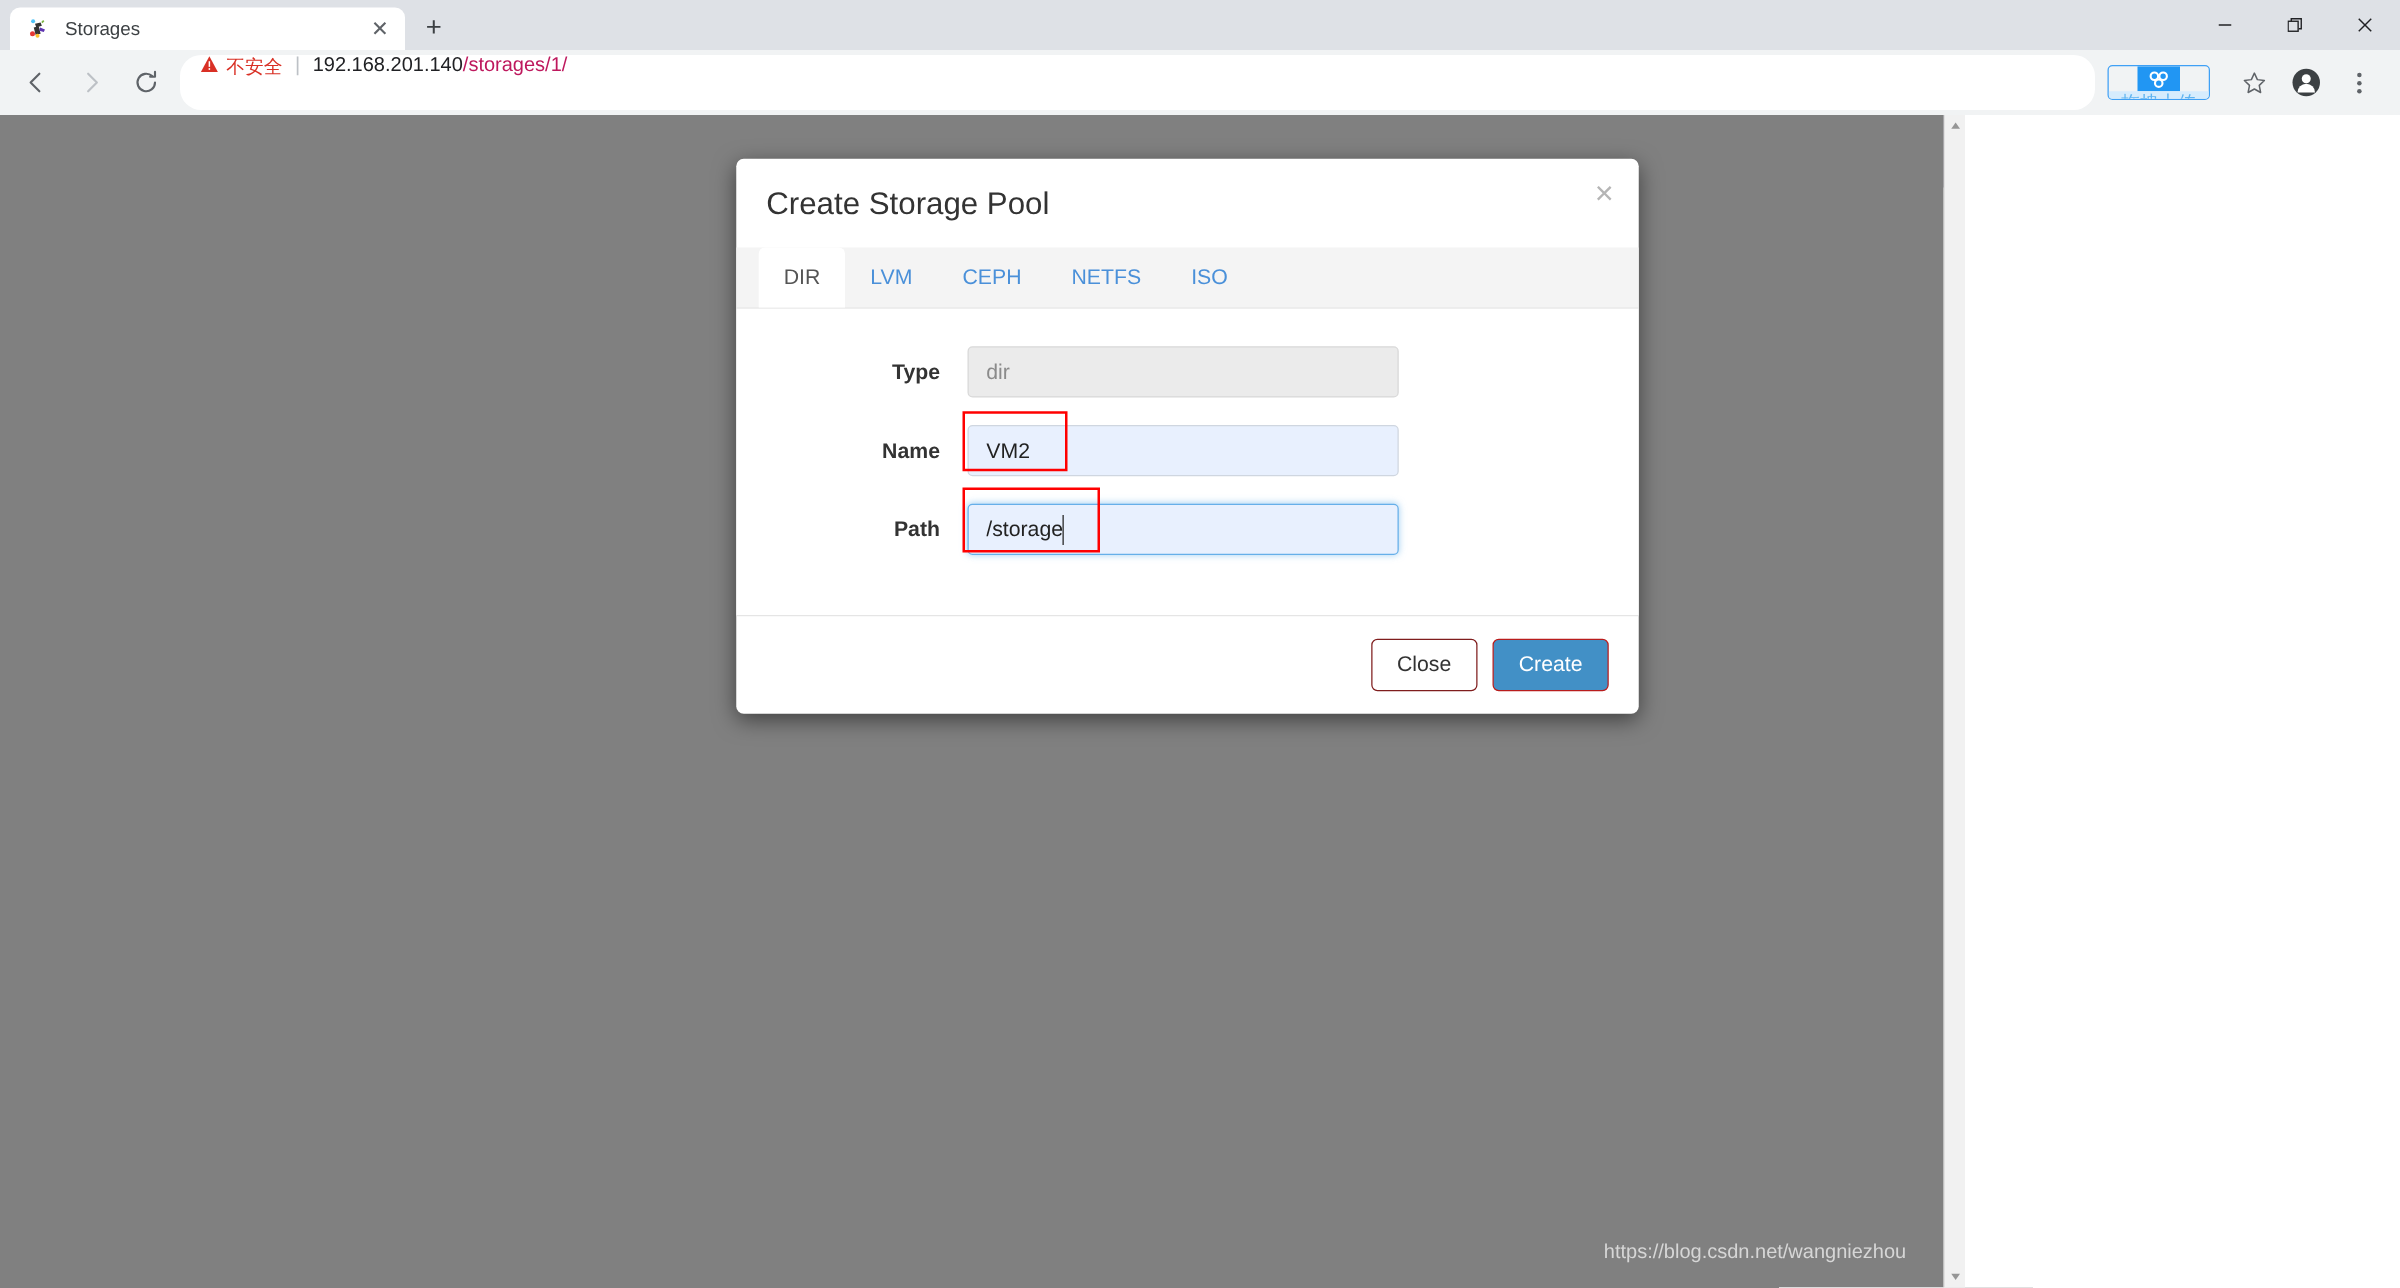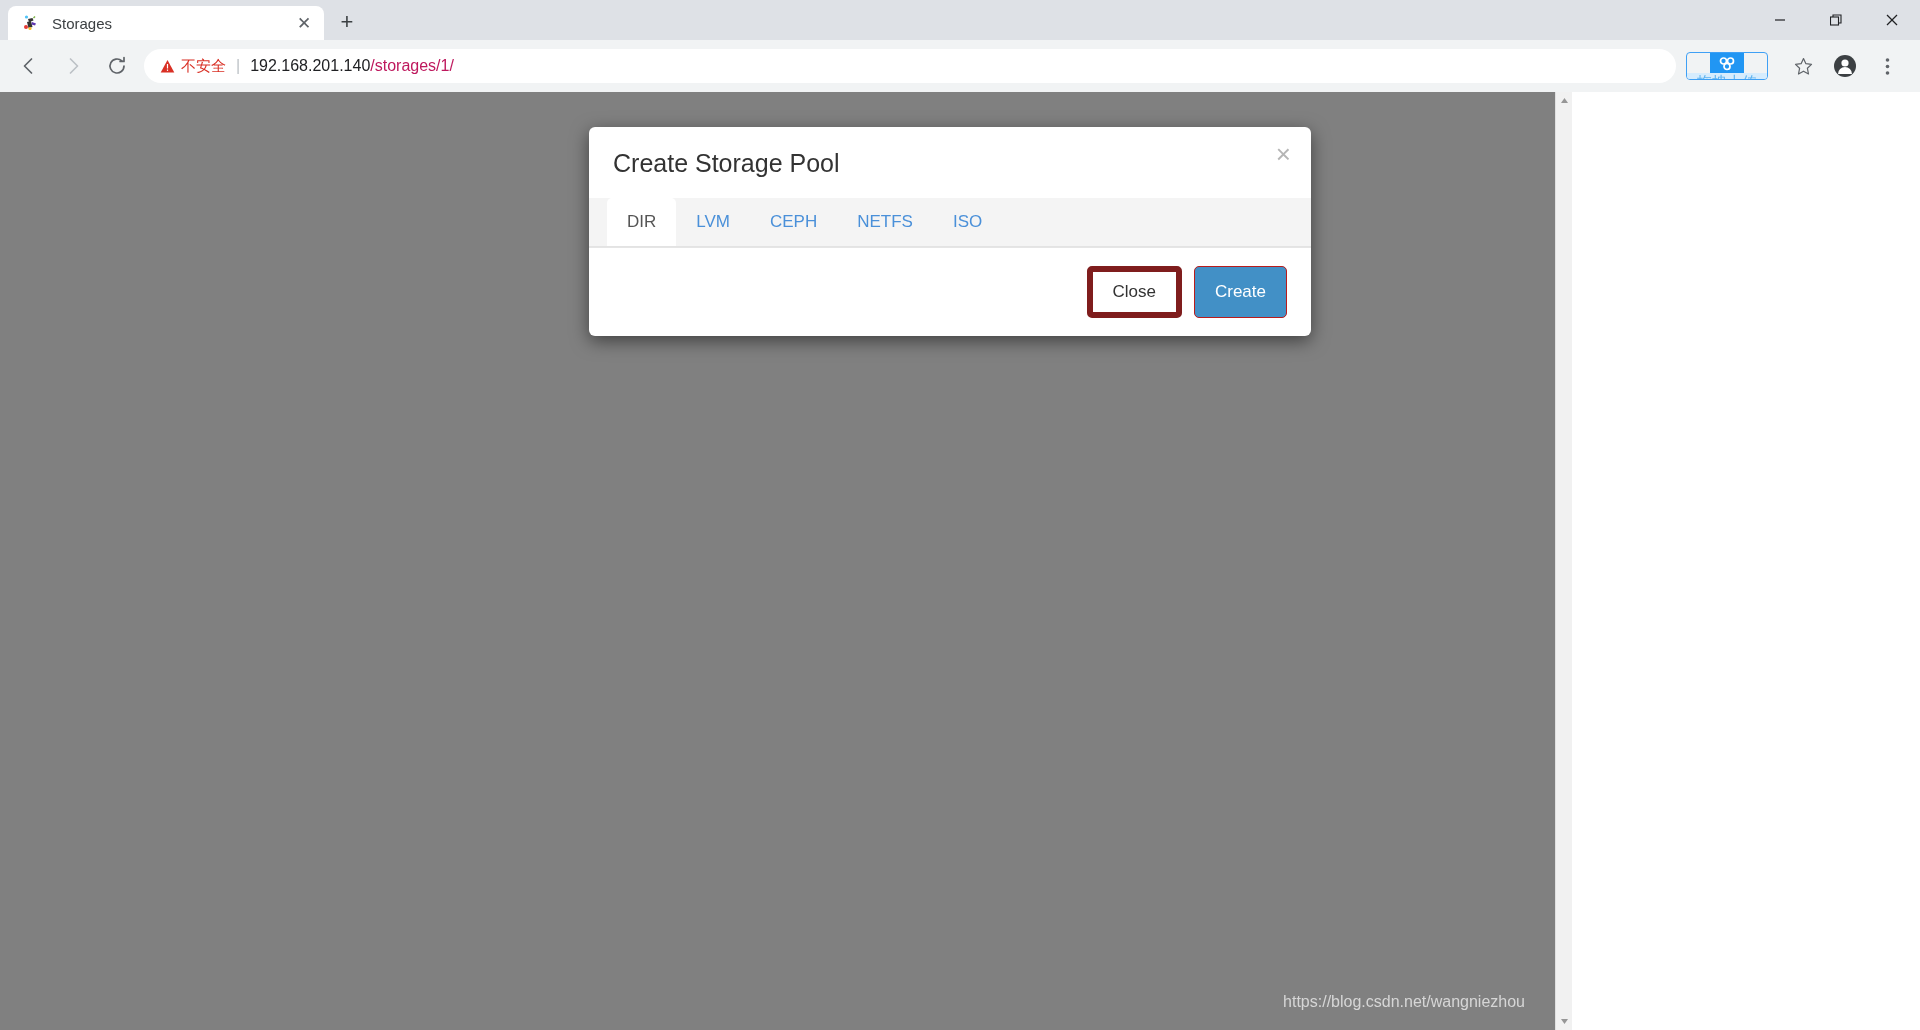--- a/index.html
+++ b/index.html
@@ -59,23 +59,23 @@
     display: flex; align-items: center; padding: 0 12px;
     position: relative;
   }
   .navbtn {
     width: 34px; height: 34px; margin-right: 10px;
     display: flex; align-items: center; justify-content: center;
     color: #5f6368;
   }
   .navbtn.fwd { color: #bdc1c6; }
   .omnibox {
-    flex: 1; height: 34px; background: #ffffff;
+    flex: 1; height: 44px; background: #ffffff;
     border-radius: 17px;
-    display: flex; align-items: center;
+    display: flex; 
     padding: 0 16px; margin-right: 10px;
     font-size: 16px; color: #202124;
     max-width: 1560px;
   }
   .warn-icon { color: #d93025; font-size: 14px; margin-right: 6px; display:flex; }
   .warn-text { color: #d93025; font-size: 15px; margin-right: 10px; }
   .omni-sep { color: #bdc1c6; margin-right: 10px; }
   .omni-url { color: #202124; font-size: 16px; }
   .omni-url .path { color: #be185d; }
   .toolbar-right { display: flex; align-items: center; }
@@ -216,21 +216,21 @@
   .annot.path { left: -4px; top: -13px; width: 110px; height: 52px; }
   .modal-footer {
     border-top: 1px solid #e5e5e5;
     padding: 18px 24px; display: flex;
     justify-content: flex-end; gap: 12px;
   }
   .btn {
     font-size: 17px; padding: 10px 20px;
     border-radius: 5px; font-family: inherit;
   }
-  .btn-close { background: #fff; border: 6px solid #7f1d1d; color: #333; }
+  .btn-close { background: #fff; border: 1px solid #7f1d1d; color: #333; }
   .btn-create { background: #4290c6; border: 1px solid #b91c1c; color: #fff; }
 
   
   .watermark {
     position: absolute; right: 30px; bottom: 19px;
     color: #d6d6d6; font-size: 16px;
   }
 
   
   .scrollbar {
@@ -412,20 +412,45 @@
             <span>CEPH</span>
           </div>
           <div class="tab-item">
             <span>NETFS</span>
           </div>
           <div class="tab-item">
             <span>ISO</span>
           </div>
         </div>
 
+        <div class="modal-body">
+          <div class="form-row">
+            <label class="form-label">Type</label>
+            <div class="input-wrap">
+              <input class="form-input disabled" readonly="" value="dir" style="">
+            </div>
+          </div>
+
+          <div class="form-row">
+            <label class="form-label">Name</label>
+            <div class="input-wrap">
+              <input class="form-input" value="VM2" style="">
+              <span class="annot name"></span>
+            </div>
+          </div>
+
+          <div class="form-row">
+            <label class="form-label">Path</label>
+            <div class="input-wrap">
+              <input class="form-input focused" value="/storage" style="">
+              <span class="caret"></span>
+              <span class="annot path"></span>
+            </div>
+          </div>
+        </div>
 
         <div class="modal-footer">
           <button class="btn btn-close">Close</button>
           <button class="btn btn-create">Create</button>
         </div>
       </div>
 
       <div class="watermark">https://blog.csdn.net/wangniezhou</div>
     </div>
 

